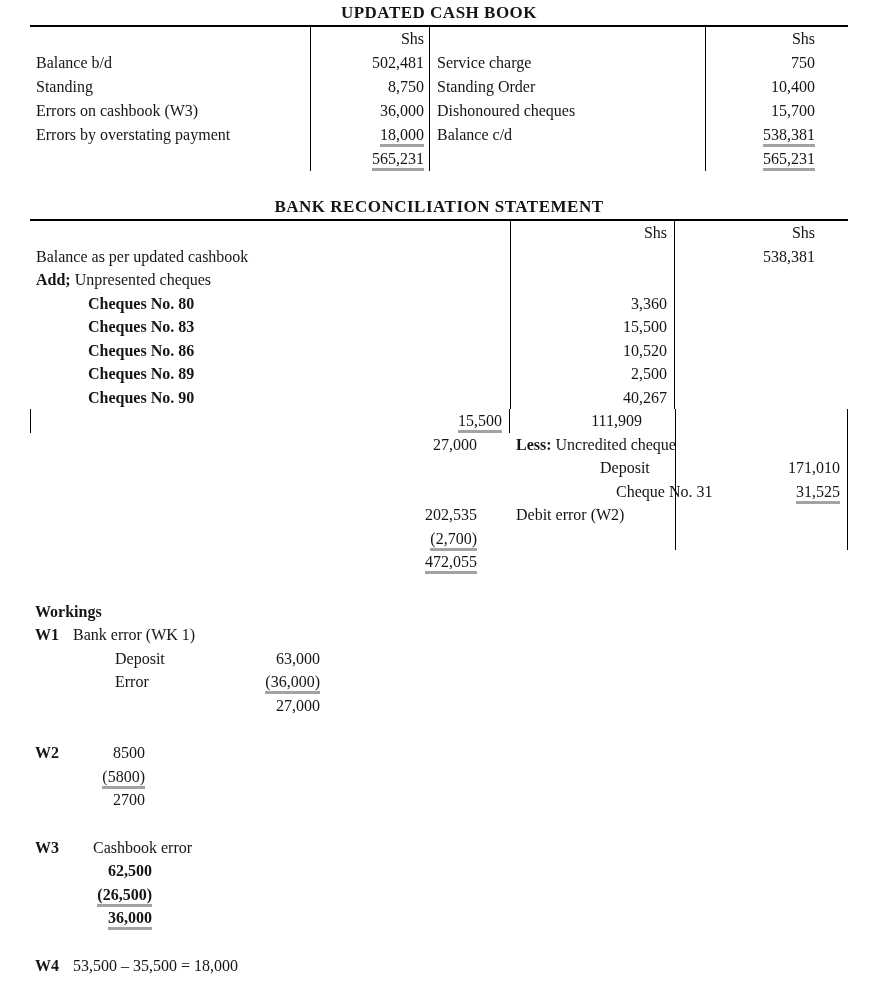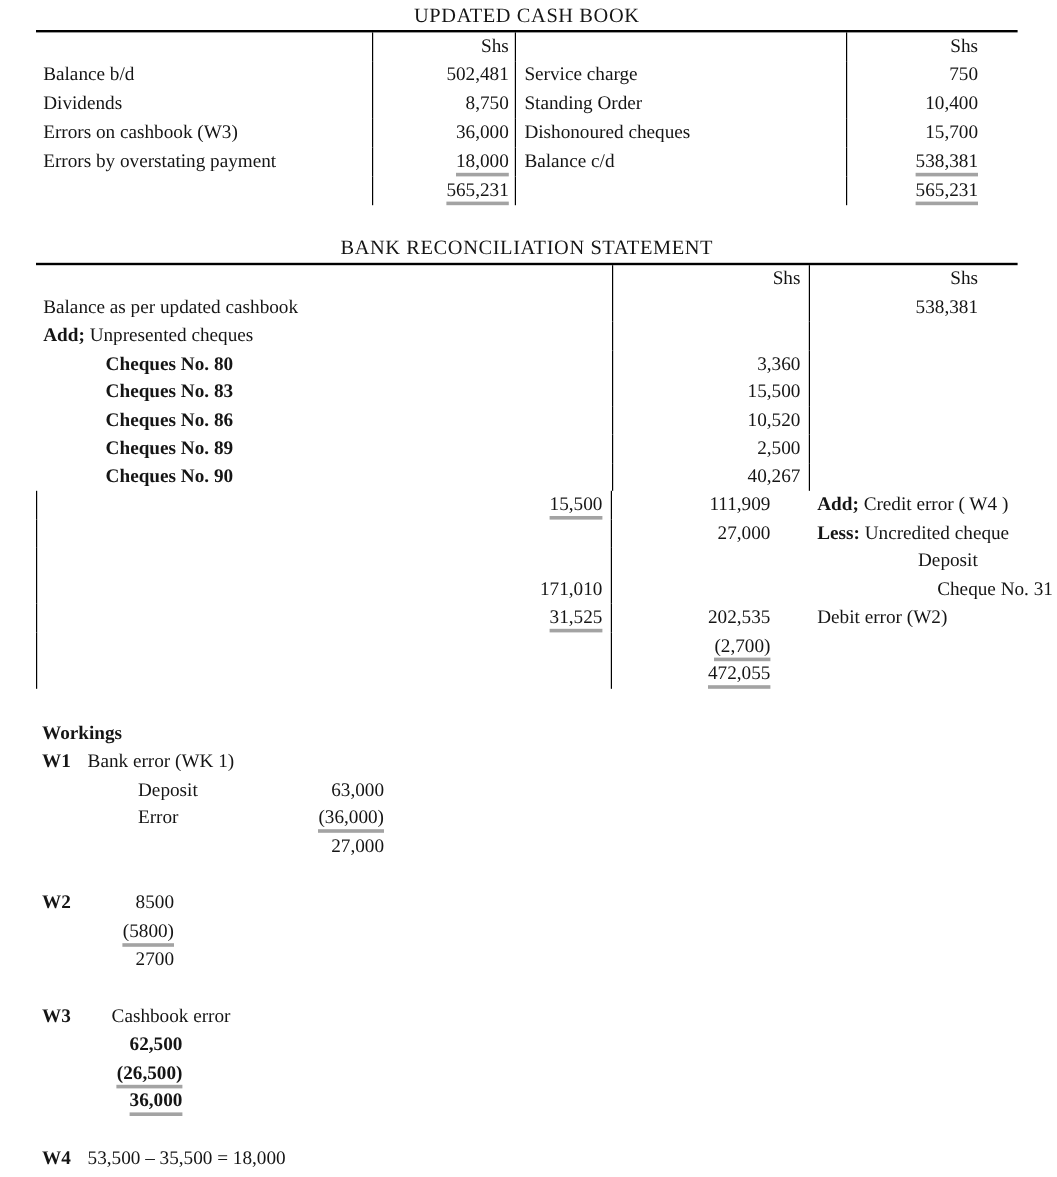--- a/index.html
+++ b/index.html
@@ -7,21 +7,21 @@
   body {
     width: 881px; height: 981px;
     font-family: "Liberation Serif", serif;
     font-size: 16px; color: #151515;
     overflow: hidden;
   }
   .page { padding: 3px 0 0 30px; }
   .content { width: 818px; }
 
   .section-title {
-    width: 818px; text-align: center; font-weight: normal;
+    width: 818px; text-align: center; font-weight: bold;
     font-size: 17px; letter-spacing: .5px; padding-bottom: 2px;
     white-space: nowrap;
   }
 
   
   .cb-grid {
     width: 818px; display: grid;
     grid-template-columns: 280px 120px 275px 143px;
     border-top: 2px solid #000;
   }
@@ -76,21 +76,21 @@
       <div class="cb-c1"></div>
       <div class="cb-c2 hdr">Shs</div>
       <div class="cb-c3"></div>
       <div class="cb-c4 hdr">Shs</div>
 
       <div class="cb-c1">Balance b/d</div>
       <div class="cb-c2">502,481</div>
       <div class="cb-c3">Service charge</div>
       <div class="cb-c4">750</div>
 
-      <div class="cb-c1">Dividends</div>
+      <div class="cb-c1">Standing</div>
       <div class="cb-c2">8,750</div>
       <div class="cb-c3">Standing Order</div>
       <div class="cb-c4">10,400</div>
 
       <div class="cb-c1">Errors on cashbook (W3)</div>
       <div class="cb-c2">36,000</div>
       <div class="cb-c3">Dishonoured cheques</div>
       <div class="cb-c4">15,700</div>
 
       <div class="cb-c1">Errors by overstating payment</div>
@@ -136,21 +136,20 @@
       <div class="br-c2">2,500</div>
       <div class="br-c3"></div>
 
       <div class="br-c1 ind1">Cheques No. 90</div>
       <div class="br-c2">40,267</div>
       <div class="br-c3"></div>
 
       <div class="br-c2"><span class="u">15,500</span></div>
       <div class="br-c3">111,909</div>
 
-      <div class="br-c1"><span class="pfx">Add;</span><span>Credit error ( W4 )</span></div>
       <div class="br-c2"></div>
       <div class="br-c3">27,000</div>
 
       <div class="br-c1"><span class="pfx">Less:</span><span>Uncredited cheque</span></div>
       <div class="br-c2"></div>
       <div class="br-c3"></div>
 
       <div class="br-c1 ind2">Deposit</div>
       <div class="br-c2">171,010</div>
       <div class="br-c3"></div>

